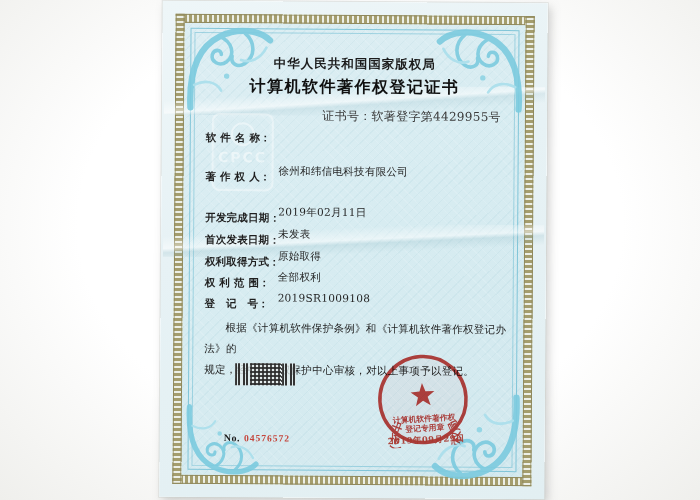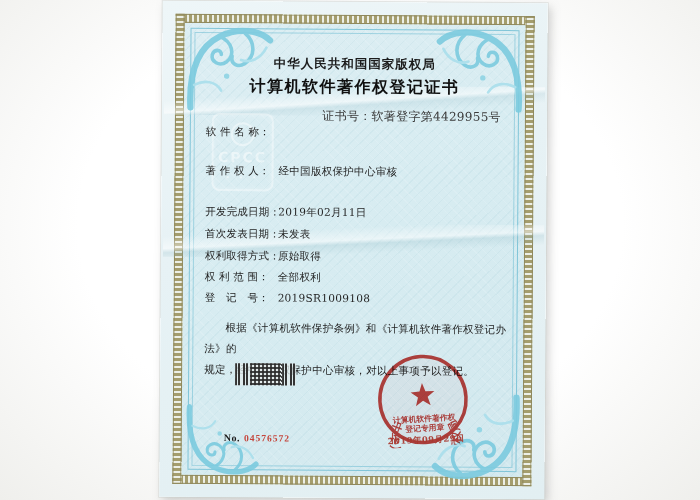--- a/index.html
+++ b/index.html
@@ -53,21 +53,21 @@
   .wm-dots{margin-top:8px;font-size:8px;color:rgba(255,255,255,.9);letter-spacing:3px;}
 
   .authority{position:absolute;top:54px;left:0;right:0;text-align:center;
       font-size:12.5px;font-weight:700;letter-spacing:1px;color:#1c1c1c;}
   .cert-title{position:absolute;top:75px;left:0;right:0;text-align:center;
       font-size:16px;font-weight:700;letter-spacing:1.5px;color:#101010;}
   .cert-no{position:absolute;top:106px;right:46px;font-size:12px;color:#3a3a3a;letter-spacing:.3px;}
 
   .rows{position:absolute;left:44px;right:36px;top:124px;}
   .frow{position:absolute;left:0;right:0;display:flex;font-size:10.5px;color:#1f1f1f;}
-  .frow .lab{flex:none;width:73px;font-weight:400;white-space:pre;letter-spacing:.2px;}
+  .frow .lab{flex:none;width:73px;font-weight:700;white-space:pre;letter-spacing:.2px;margin-top:6px;}
   .frow .val{font-weight:500;letter-spacing:.3px;}
   .frow .val .vline{line-height:13px;}
   .r1{top:0;} .r2{top:39px;} .r3{top:80px;} .r4{top:102px;}
   .r5{top:124px;} .r6{top:145px;} .r7{top:166px;}
 
   .statement{position:absolute;left:44px;right:36px;top:316px;
       font-size:10.5px;line-height:21px;color:#1f1f1f;letter-spacing:.3px;}
   .statement .st1{text-indent:21px;}
 
   .barcode{position:absolute;left:75px;top:362px;width:61px;height:22px;display:flex;
@@ -157,21 +157,21 @@
   <div class="cert-no">
     <span>证书号：</span><span>软著登字第4429955号</span>
   </div>
 
   <div class="rows">
     <div class="frow r1">
       <span class="lab">软 件 名 称：</span>
     </div>
     <div class="frow r2">
       <span class="lab">著 作 权 人：</span>
-      <span class="val">经中国版权保护中心审核</span>
+      <span class="val">徐州和纬信电科技有限公司</span>
     </div>
     <div class="frow r3">
       <span class="lab">开发完成日期：</span>
       <span class="val">2019年02月11日</span>
     </div>
     <div class="frow r4">
       <span class="lab">首次发表日期：</span>
       <span class="val">未发表</span>
     </div>
     <div class="frow r5">

